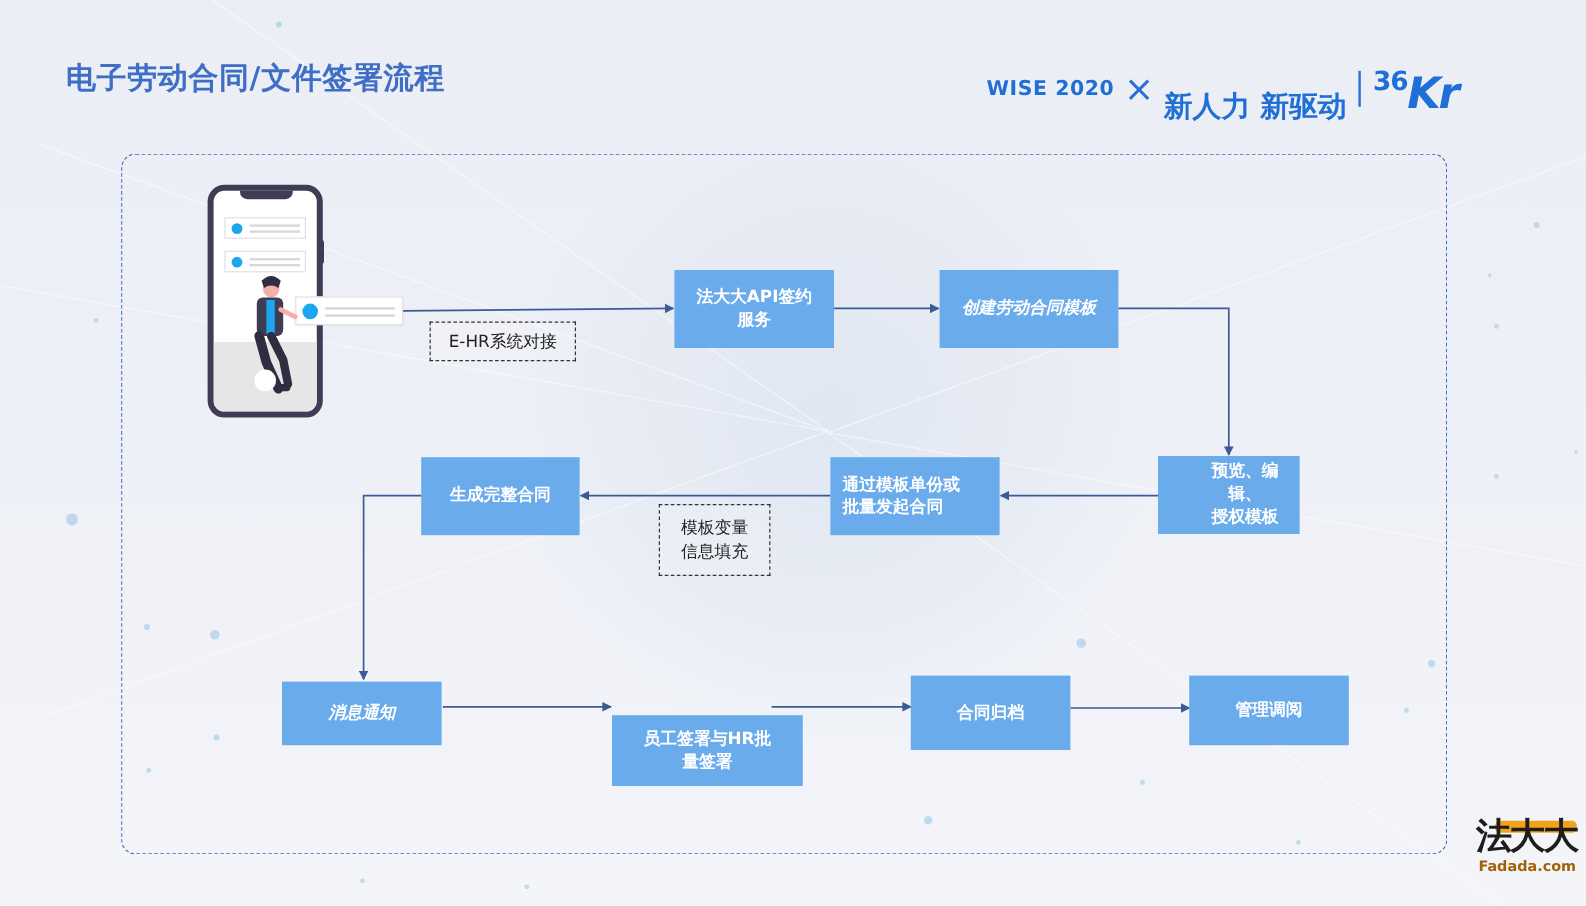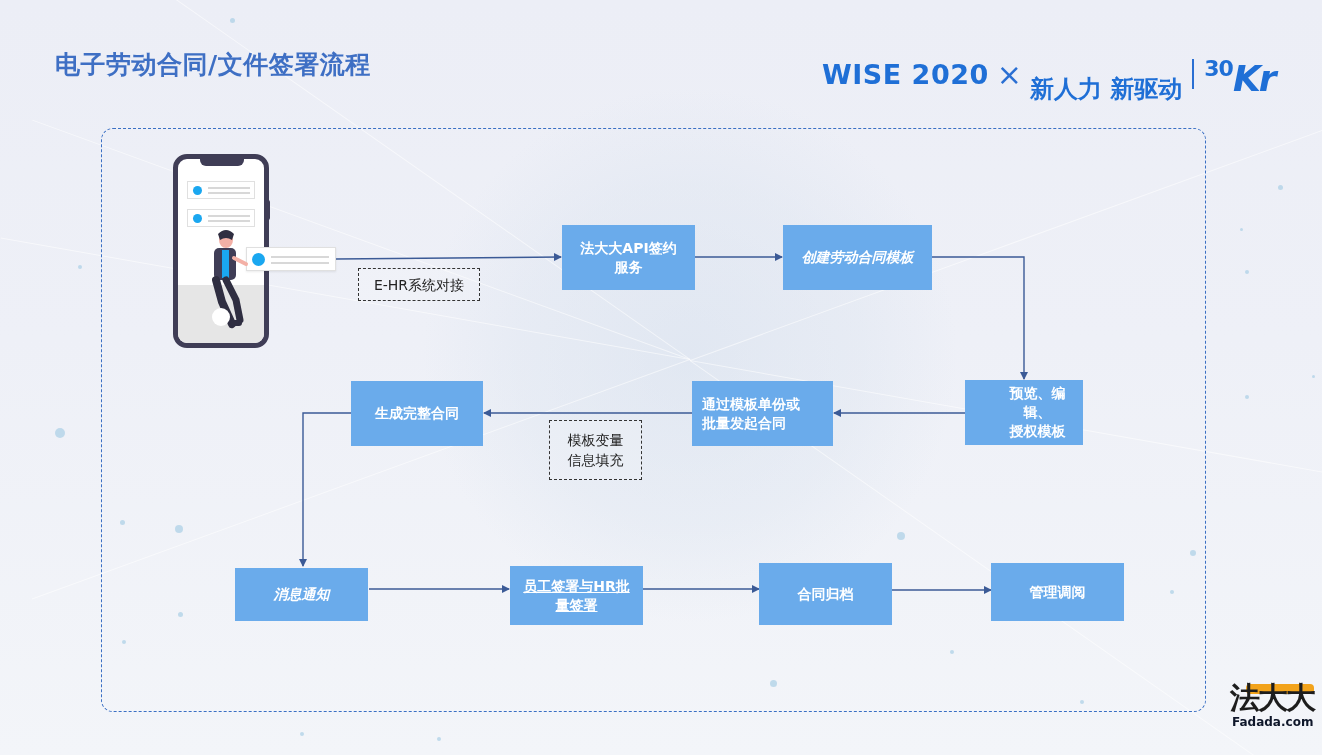--- a/index.html
+++ b/index.html
@@ -16,21 +16,21 @@
   .dot { position:absolute; border-radius:50%; background:#a9cfe6; opacity:0.7; }
 
   .title {
     position:absolute; left:55px; top:48px; font-size:25px; font-weight:bold;
     color:#3e6fc4; letter-spacing:0.5px;
   }
   .brand {
     position:absolute; left:822px; top:56px; display:flex; align-items:center; height:36px;
     color:#1f6fd6; font-weight:bold;
   }
-  .brand .wise { font-size:27px; letter-spacing:0.5px; }
+  .brand .wise { font-size:17px; letter-spacing:0.5px; }
   .brand .times { font-size:30px; font-weight:normal; margin:0 8px; color:#2a6fd3; }
   .brand .slogan { font-size:24px;margin-top:30px; }
   .brand .sep { width:2px; height:30px; background:#2a6fd3; margin:0 10px; }
   .brand .k36 { font-size:22px; position:relative; top:-6px; letter-spacing:-1px; }
   .brand .kr { font-size:36px; font-style:italic; position:relative; top:4px; letter-spacing:-2px; }
 
   .frame {
     position:absolute; left:101px; top:128px; width:1105px; height:584px;
     border:1.6px dashed #3a6fc4; border-radius:12px; box-sizing:border-box;
   }
@@ -55,21 +55,21 @@
   .note {
     position:absolute; border:1px dashed #333; color:#222; font-size:14px; line-height:20px;
     display:flex; align-items:center; justify-content:center; text-align:center; box-sizing:border-box;
     background:rgba(255,255,255,0.15);
   }
   svg.links { position:absolute; left:0; top:0; width:1322px; height:755px; pointer-events:none; }
 
   .logo { position:absolute; left:1214px; top:680px; width:86px; height:50px;margin-left:16px; }
   .logo .wave { position:absolute; left:16px; top:4px; width:68px; height:10px; background:#f2a31b; border-radius:4px; }
   .logo .chars { position:absolute; left:0; top:2px; font-size:30px; font-weight:bold; color:#1d1d1d; letter-spacing:-2px; line-height:32px; }
-  .logo .url { position:absolute; left:2px; top:35px; font-size:12px; font-weight:bold; color:#0f172a; }
+  .logo .url { position:absolute; left:2px; top:35px; font-size:12px; font-weight:bold; color:#a16207; }
 </style>
 </head>
 <body>
 
 <div class="globe"></div>
 <div id="decor">
     <div class="dot" style="left: 230px; top: 18px; width: 5px; height: 5px;"></div>
     <div class="dot" style="left: 55px; top: 428px; width: 10px; height: 10px;"></div>
     <div class="dot" style="left: 78px; top: 265px; width: 4px; height: 4px;"></div>
     <div class="dot" style="left: 175px; top: 525px; width: 8px; height: 8px;"></div>
@@ -98,21 +98,21 @@
     <div class="ray" style="left: 690px; top: 360px; width: 700px; transform: rotate(-160deg);"></div>
   </div>
 
 <div class="title">电子劳动合同/文件签署流程</div>
 
 <div class="brand">
   <span class="wise">WISE 2020</span>
   <span class="times">×</span>
   <span class="slogan">新人力 新驱动</span>
   <span class="sep"></span>
-  <span class="k36">30</span>
+  <span class="k36">36</span>
   <span class="kr">Kr</span>
 </div>
 
 <div class="frame"></div>
 
 <div class="phone">
   <div class="notch"></div>
   <div class="floor"></div>
   <div class="card" style="left:9px;top:22px;width:68px;height:18px;">
     <div class="c" style="left:5px;top:4px;width:9px;height:9px;"></div>
@@ -174,21 +174,21 @@
 <div class="box" style="left:692px;top:381px;width:141px;height:65px;justify-content:flex-start;text-align:left;padding-left:10px;">
     <span style="white-space:pre-line">通过模板单份或
 批量发起合同</span>
   </div>
 <div class="box" style="left:351px;top:381px;width:132px;height:65px;">
     <span style="white-space:pre-line">生成完整合同</span>
   </div>
 <div class="box" style="left:235px;top:568px;width:133px;height:53px;font-style:italic;">
     <span style="white-space:pre-line">消息通知</span>
   </div>
-<div class="box" style="left:510px;top:566px;width:133px;height:59px;text-decoration:underline;">
+<div class="box" style="left:510px;top:596px;width:159px;height:59px;">
     <span style="white-space:pre-line">员工签署与HR批
 量签署</span>
   </div>
 <div class="box" style="left:759px;top:563px;width:133px;height:62px;">
     <span style="white-space:pre-line">合同归档</span>
   </div>
 <div class="box" style="left:991px;top:563px;width:133px;height:58px;justify-content:center;">
     <span style="white-space:pre-line">管理调阅</span>
   </div>
 

